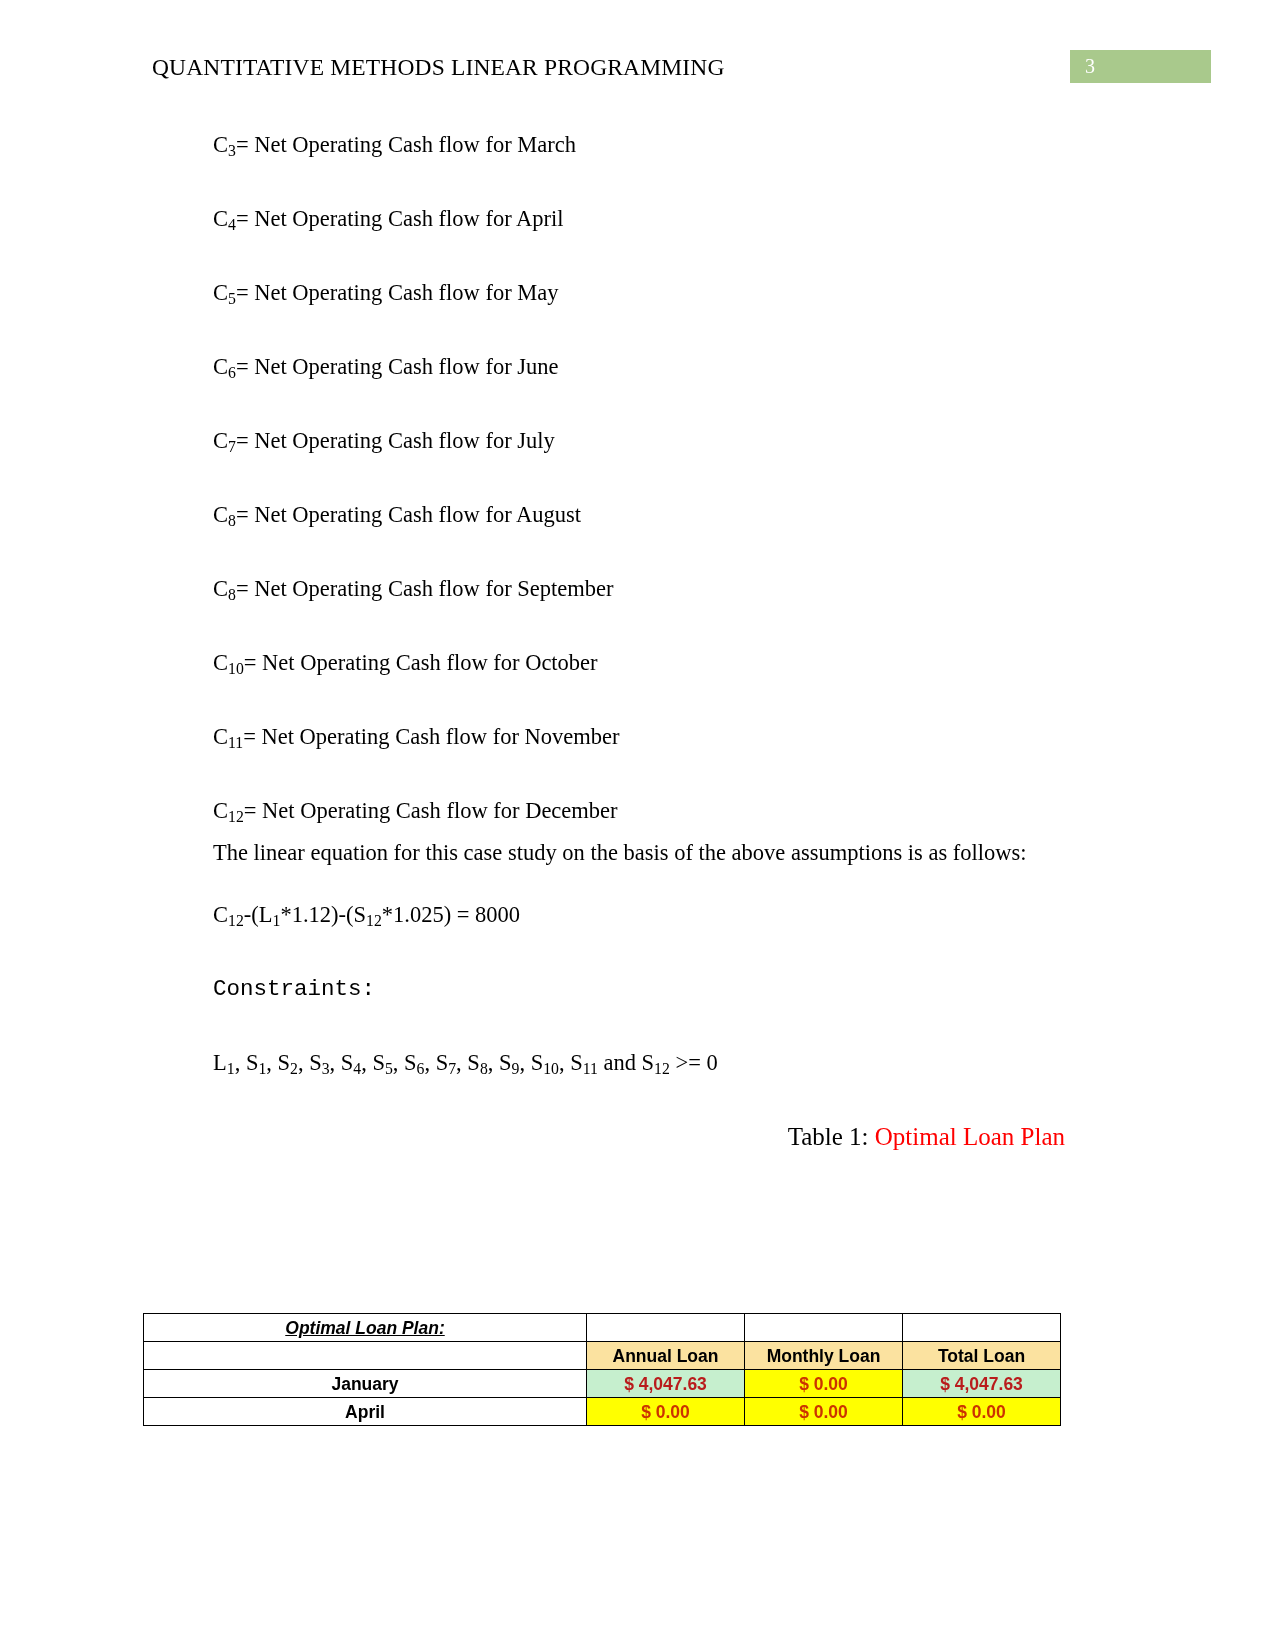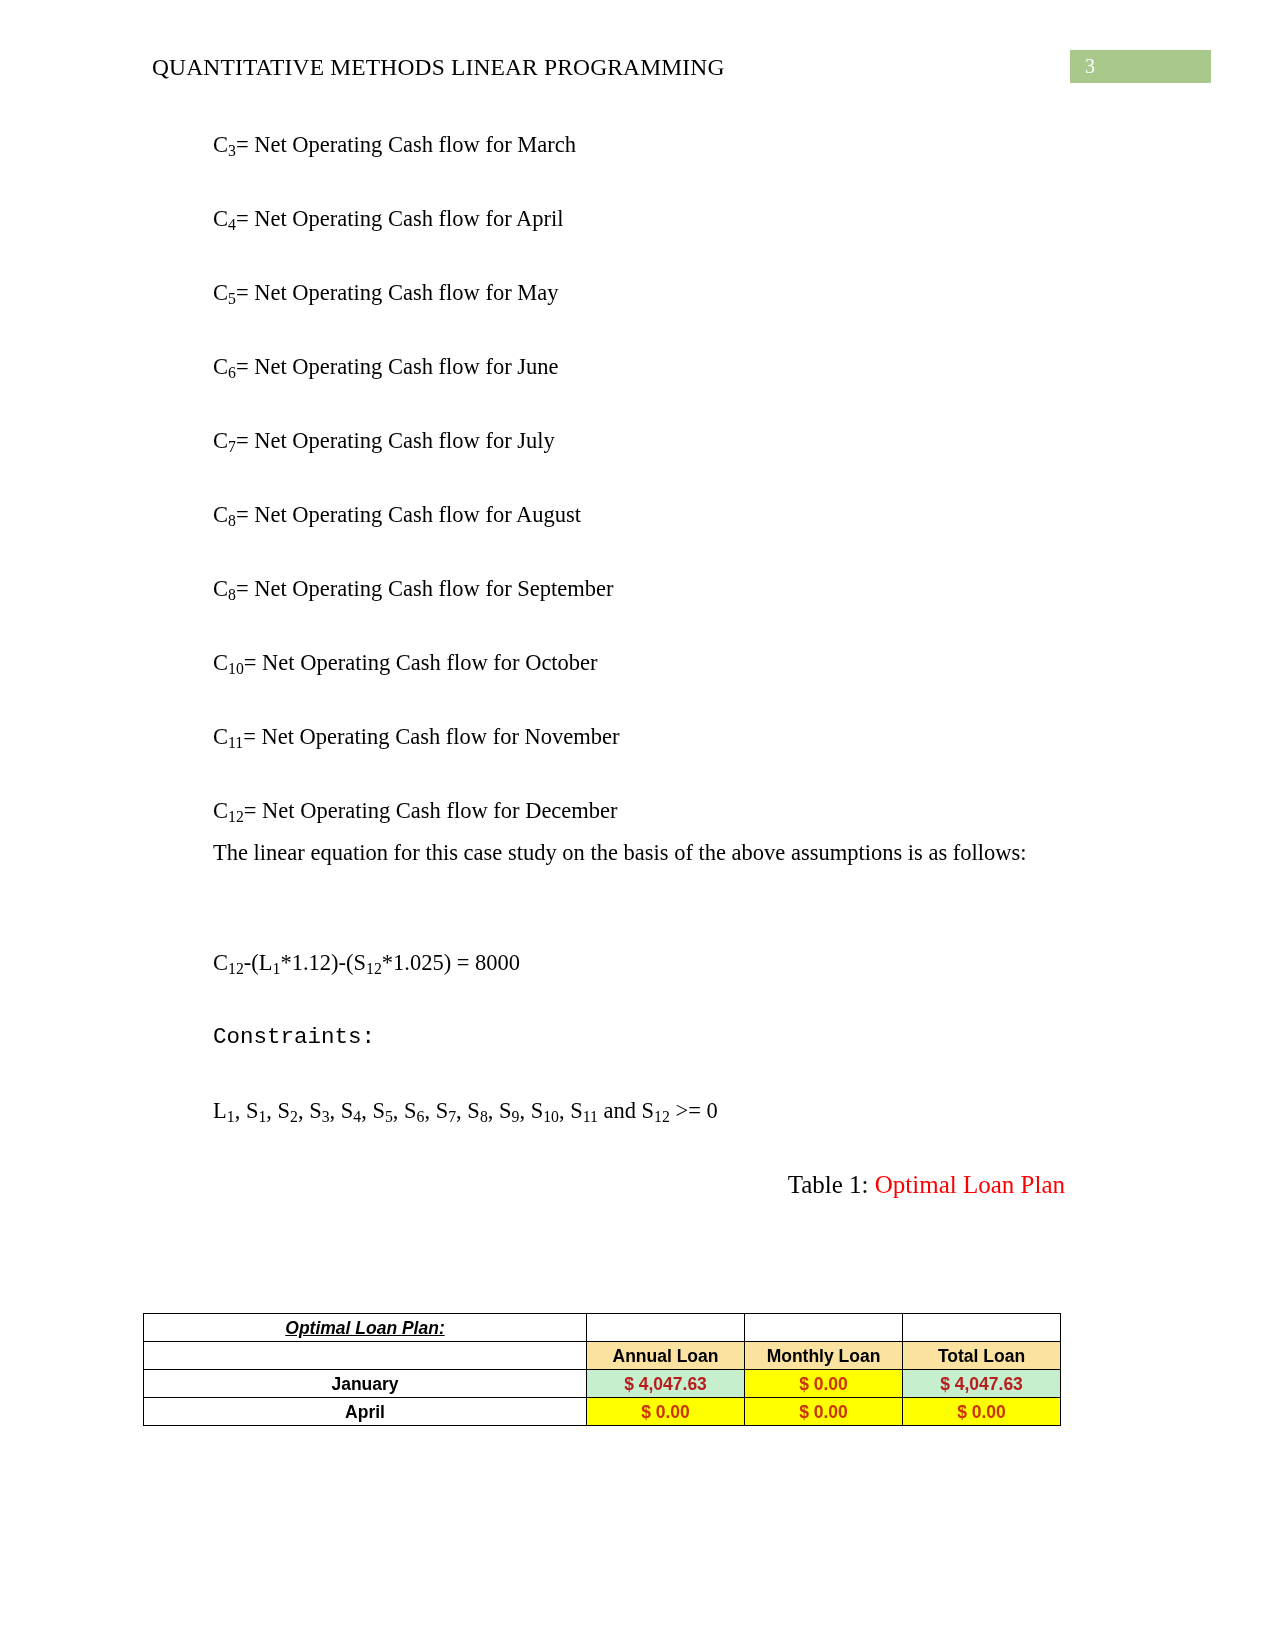--- a/index.html
+++ b/index.html
@@ -161,21 +161,21 @@
       <p class="defline"><span>C</span><sub>7</sub><span>= Net Operating Cash flow for July</span></p>
       <p class="defline"><span>C</span><sub>8</sub><span>= Net Operating Cash flow for August</span></p>
       <p class="defline"><span>C</span><sub>8</sub><span>= Net Operating Cash flow for September</span></p>
       <p class="defline"><span>C</span><sub>10</sub><span>= Net Operating Cash flow for October</span></p>
       <p class="defline"><span>C</span><sub>11</sub><span>= Net Operating Cash flow for November</span></p>
       <p class="defline"><span>C</span><sub>12</sub><span>= Net Operating Cash flow for December</span></p>
     </div>
 
   <p class="para">The linear equation for this case study on the basis of the above assumptions is as follows:</p>
 
-  <p class="eqline" id="equation-line" style="margin-top:68px;"><span>C</span><sub>12</sub><span>-(L</span><sub>1</sub><span>*1.12)-(S</span><sub>12</sub><span>*1.025) = 8000</span></p>
+  <p class="eqline" id="equation-line" style="margin-top:20px;"><span>C</span><sub>12</sub><span>-(L</span><sub>1</sub><span>*1.12)-(S</span><sub>12</sub><span>*1.025) = 8000</span></p>
 
   <p class="eqline" style="margin-top:44px;font-family:Liberation Mono, monospace;">Constraints:</p>
 
   <p class="eqline" id="constraints-line" style="margin-top:44px;"><span>L</span><sub>1</sub><span>, </span><span>S</span><sub>1</sub><span>, </span><span>S</span><sub>2</sub><span>, </span><span>S</span><sub>3</sub><span>, </span><span>S</span><sub>4</sub><span>, </span><span>S</span><sub>5</sub><span>, </span><span>S</span><sub>6</sub><span>, </span><span>S</span><sub>7</sub><span>, </span><span>S</span><sub>8</sub><span>, </span><span>S</span><sub>9</sub><span>, </span><span>S</span><sub>10</sub><span>, </span><span>S</span><sub>11</sub><span> and </span><span>S</span><sub>12</sub><span> &gt;= 0</span></p>
 
   <p class="table-caption" style="margin-top:44px;">
     <span>Table 1: </span><span class="cap-red">Optimal Loan Plan</span>
   </p>
 </div>
 

